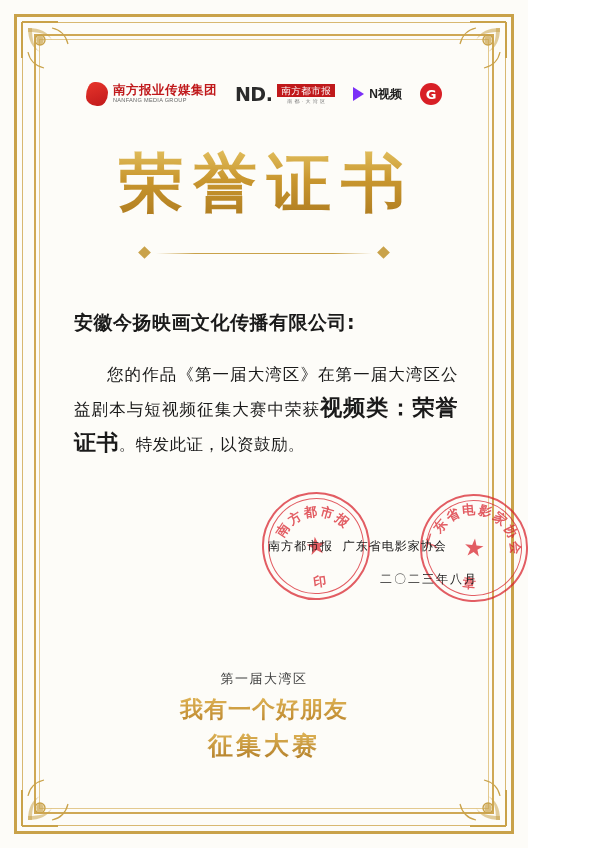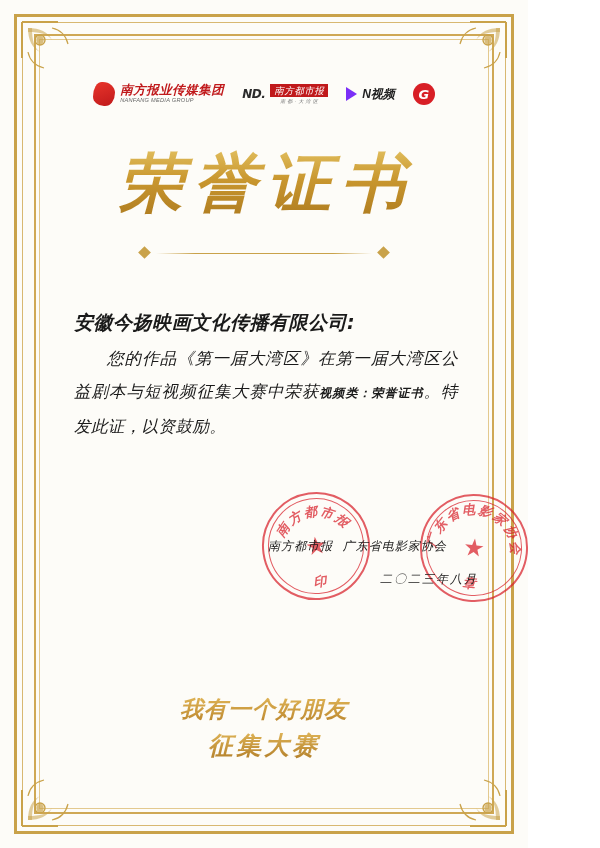--- a/index.html
+++ b/index.html
@@ -12,21 +12,20 @@
     height: 848px;
     font-family: "Liberation Sans", sans-serif;
     overflow: hidden;
   }
   .certificate {
     position: relative;
     width: 528px;
     height: 848px;
     background: #fdfcf8;
     box-sizing: border-box;
-    font-style: italic;
   }
   
   .border-outer {
     position: absolute;
     left: 14px; top: 14px; right: 14px; bottom: 14px;
     border: 3px solid #c9a24a;
     box-sizing: border-box;
   }
   .border-mid {
     position: absolute;
@@ -92,21 +91,21 @@
     color: #c0191b;
     letter-spacing: 0.5px;
   }
   .nf-en {
     font-size: 5.6px;
     color: #666;
     letter-spacing: 0.3px;
     margin-top: 2px;
   }
   .nd-mark {
-    font-size: 12px;
+    font-size: 19px;
     font-weight: bold;
     color: #2b2b2b;
     letter-spacing: -0.5px;
     font-family: "DejaVu Sans", sans-serif;
   }
   .nd-box {
     display: flex;
     flex-direction: column;
     align-items: center;
     line-height: 1;
@@ -194,32 +193,32 @@
     top: 310px;
     left: 74px;
     right: 70px;
     color: #1a1a1a;
     font-family: "DejaVu Sans", sans-serif;
   }
   .recipient {
     font-size: 19px;
     font-weight: bold;
     letter-spacing: 0.5px;
-    margin-bottom: 6px;
+    margin-bottom: 22px;
   }
   .para {
     font-size: 16.5px;
     line-height: 33px;
     text-align: justify;
     text-indent: 33px;
     letter-spacing: 0.4px;
   }
   .para .emph {
     font-weight: bold;
-    font-size: 12px;
+    font-size: 22px;
   }
   
   .sign-block {
     position: absolute;
     top: 538px;
     left: 268px;
     width: 260px;
     font-family: "DejaVu Sans", sans-serif;
     color: #1a1a1a;
   }
@@ -430,17 +429,18 @@
     </svg>
     <span class="star">★</span>
   </div>
 
   <div class="sign-block">
     <div class="sign-line"><span>南方都市报</span>&nbsp;&nbsp;<span>广东省电影家协会</span></div>
     <div class="sign-line date">二〇二三年八月</div>
   </div>
 
   <div class="event-logo">
+    <div class="event-line1">第一届大湾区</div>
     <div class="event-line2">我有一个好朋友</div>
     <div class="event-line3">征集大赛</div>
   </div>
 
 </div>
 
 </body></html>

